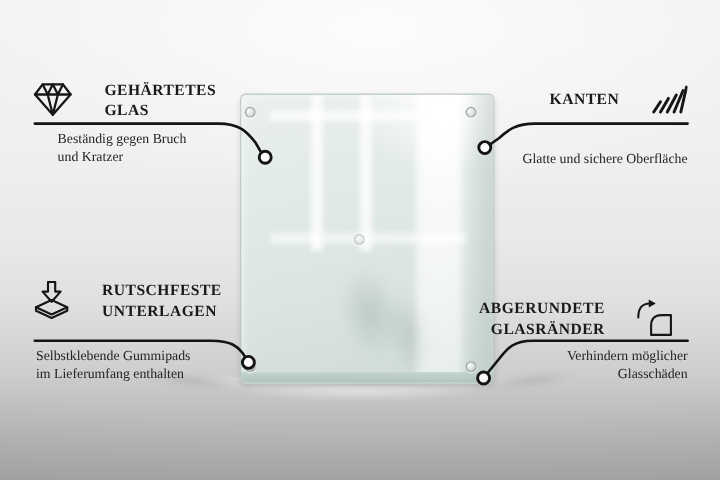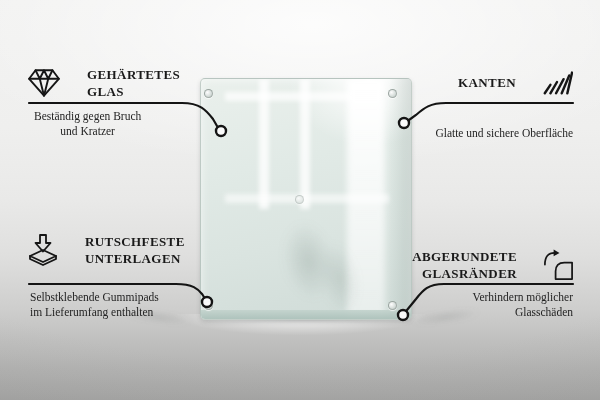--- a/index.html
+++ b/index.html
@@ -59,27 +59,27 @@
   .overlay path{fill:none;stroke:var(--c-callout-line,#141414);stroke-width:2.2;stroke-linecap:round;}
   .overlay circle{fill:rgba(252,252,252,.95);stroke:var(--c-callout-line,#141414);stroke-width:2.4;}
   
   .callout{position:absolute;display:flex;align-items:center;gap:25px;color:var(--c-text,#1a1a1a);}
   .callout .titles{display:flex;flex-direction:column;}
   .callout .t{font-size:13px;font-weight:700;letter-spacing:.4px;line-height:17px;white-space:nowrap;}
   .callout.right-side .titles{text-align:right;align-items:flex-end;}
   .callout.tl{left:26px;top:66px;}
   .callout.tr{right:27px;top:66px;}
   .callout.bl{left:26px;top:233px;}
-  .callout.br{right:25px;top:248px;}
+  .callout.br{right:38px;top:248px;}
   .icon{flex:none;}
   .icon path,.icon polyline{fill:none;stroke:#161616;stroke-width:1.8;stroke-linejoin:round;stroke-linecap:round;}
   .icon .hatch{stroke-width:2.6;}
   .icon .fillhead{fill:#161616;stroke:none;}
   .desc{position:absolute;font-size:11.5px;line-height:15px;color:#232323;white-space:nowrap;}
-  .desc.tl{left:34px;top:109px;text-align:center;}
+  .desc.tl{left:48px;top:109px;text-align:left;}
   .desc.tr{right:27px;top:107px;text-align:right;margin-top:19px;}
   .desc.bl{left:30px;top:290px;text-align:left;}
   .desc.br{right:27px;top:290px;text-align:right;}
 </style>
 </head>
 <body>
 
 <div class="stage">
 
   <div class="floor-glow"></div>

